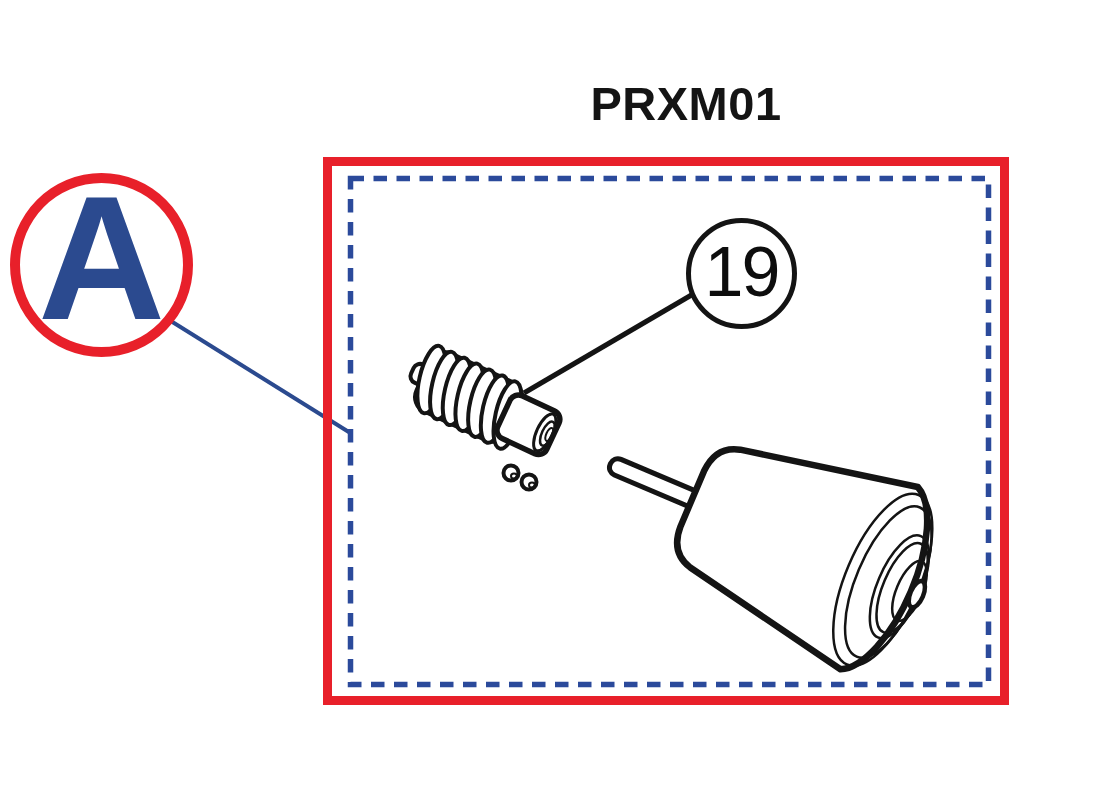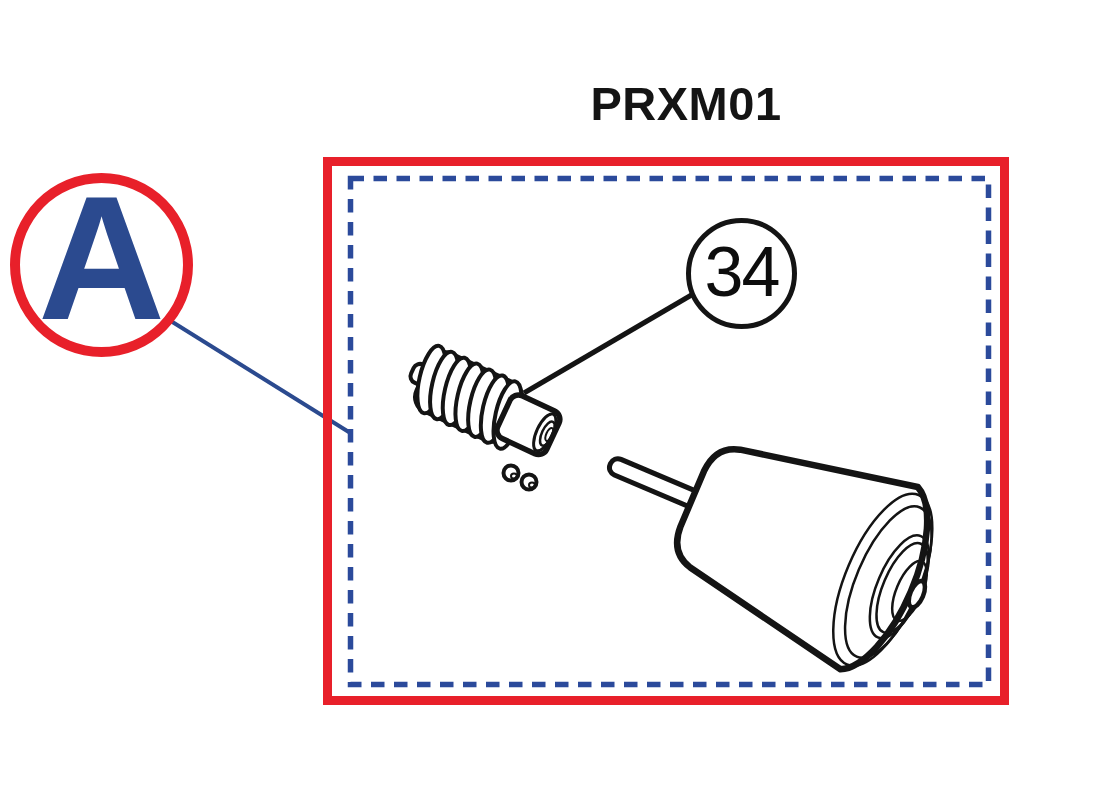--- a/index.html
+++ b/index.html
@@ -132,16 +132,16 @@
     </g>
   </svg>
 
   <div class="diagram-title">PRXM01</div>
 
   <div class="badge-a">
     <span class="letter">A</span>
   </div>
 
   <div class="callout-balloon">
-    <span class="num">34</span>
+    <span class="num">19</span>
   </div>
 
 </div>
 
 </body></html>

